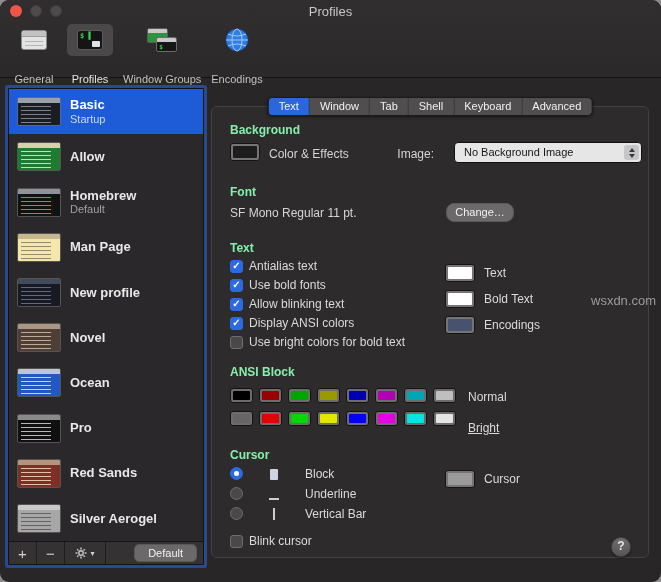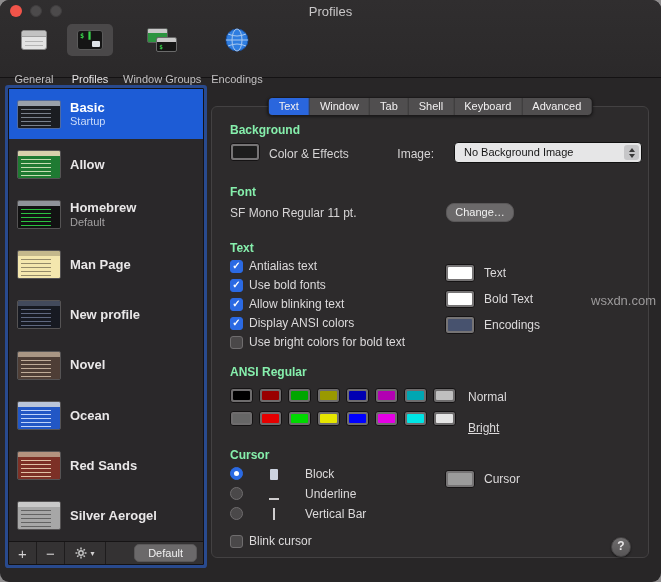--- a/index.html
+++ b/index.html
@@ -264,20 +264,31 @@
             <span class="thumb-body" style="background:#2257c5">
               <span class="thumb-lines" style="background-image:repeating-linear-gradient(180deg,#cfe0ff 0px,#cfe0ff 1px,transparent 1px,transparent 4px)"></span>
             </span>
           </span>
           <span class="profile-text">
             <span class="profile-name">Ocean</span>
           </span>
         </div>
         <div class="profile-row">
           <span class="thumb">
+            <span class="thumb-strip" style="background:#8a8a8a"></span>
+            <span class="thumb-body" style="background:#101010">
+              <span class="thumb-lines" style="background-image:repeating-linear-gradient(180deg,#c9c9c9 0px,#c9c9c9 1px,transparent 1px,transparent 4px)"></span>
+            </span>
+          </span>
+          <span class="profile-text">
+            <span class="profile-name">Pro</span>
+          </span>
+        </div>
+        <div class="profile-row">
+          <span class="thumb">
             <span class="thumb-strip" style="background:#b4937f"></span>
             <span class="thumb-body" style="background:#7c3026">
               <span class="thumb-lines" style="background-image:repeating-linear-gradient(180deg,#ecd2b2 0px,#ecd2b2 1px,transparent 1px,transparent 4px)"></span>
             </span>
           </span>
           <span class="profile-text">
             <span class="profile-name">Red Sands</span>
           </span>
         </div>
         <div class="profile-row">
@@ -383,21 +394,21 @@
           <span class="well-label">Bold Text</span>
         </div>
         <div class="well-row">
           <span class="well">
             <span class="well-inner" style="background:#47526e"></span>
           </span>
           <span class="well-label">Encodings</span>
         </div>
       </div>
 
-    <div class="section-h h-ansi">ANSI Regular</div>
+    <div class="section-h h-ansi">ANSI Block</div>
     <div class="ansi-row normal">
         <span class="swatch">
           <span class="swatch-inner" style="background:#000000"></span>
         </span>
         <span class="swatch">
           <span class="swatch-inner" style="background:#990000"></span>
         </span>
         <span class="swatch">
           <span class="swatch-inner" style="background:#00a600"></span>
         </span>

